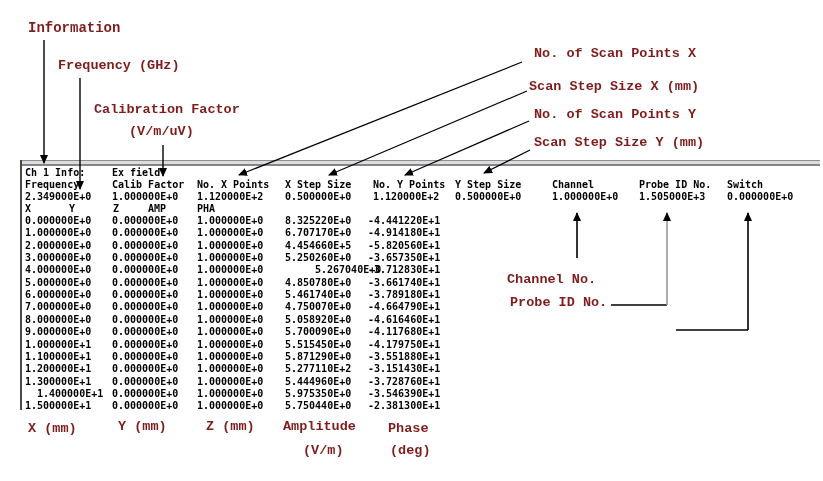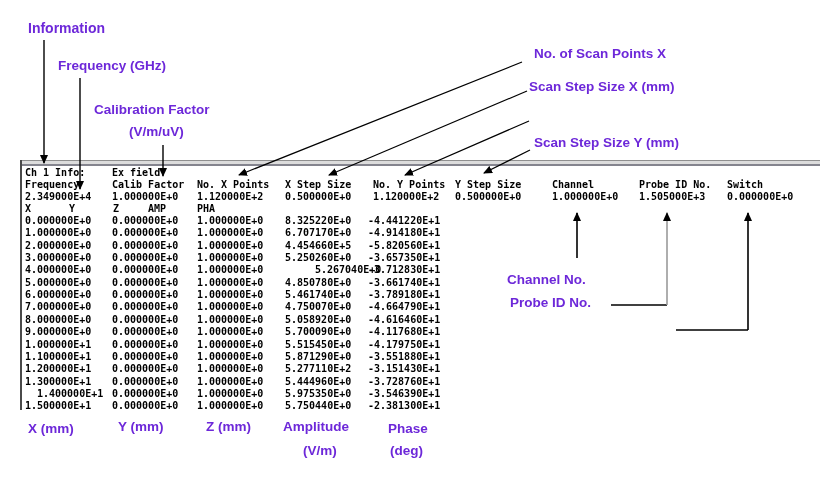--- a/index.html
+++ b/index.html
@@ -1,22 +1,22 @@
 <!DOCTYPE html>
 <html><head>
 <meta charset="utf-8">
 <style>
   html,body{margin:0;padding:0;background:#ffffff;}
   .stage{
     position:relative;width:823px;height:481px;background:#ffffff;
     font-family:"Liberation Sans",sans-serif;overflow:hidden;
   }
   .callout{
-    position:absolute;font-weight:bold;font-size:13.5px;color:#6d28d9;
-    white-space:nowrap;line-height:1.1;
+    position:absolute;font-weight:bold;font-size:13.5px;color:#7f1d1d;
+    white-space:nowrap;line-height:1.1;font-family:Liberation Mono, monospace;
   }
   .arrows{position:absolute;left:0;top:0;width:823px;height:481px;pointer-events:none;}
   .topbar{
     position:absolute;left:21px;top:160px;width:799px;height:3px;
     background:#dcdcdc;border-top:1px solid #8f8f8f;border-bottom:2px solid #84848e;
   }
   .leftborder{
     position:absolute;left:20px;top:160px;width:2px;height:250px;background:#4a4a4a;
   }
   .dump{
@@ -39,21 +39,21 @@
       <div class="cell" style="left: 91px; top: 2px;">Ex field</div>
       <div class="cell" style="left: 4px; top: 14px;">Frequency</div>
       <div class="cell" style="left: 91px; top: 14px;">Calib Factor</div>
       <div class="cell" style="left: 176px; top: 14px;">No. X Points</div>
       <div class="cell" style="left: 264px; top: 14px;">X Step Size</div>
       <div class="cell" style="left: 352px; top: 14px;">No. Y Points</div>
       <div class="cell" style="left: 434px; top: 14px;">Y Step Size</div>
       <div class="cell" style="left: 531px; top: 14px;">Channel</div>
       <div class="cell" style="left: 618px; top: 14px;">Probe ID No.</div>
       <div class="cell" style="left: 706px; top: 14px;">Switch</div>
-      <div class="cell" style="left: 4px; top: 26px;">2.349000E+4</div>
+      <div class="cell" style="left: 4px; top: 26px;">2.349000E+0</div>
       <div class="cell" style="left: 91px; top: 26px;">1.000000E+0</div>
       <div class="cell" style="left: 176px; top: 26px;">1.120000E+2</div>
       <div class="cell" style="left: 264px; top: 26px;">0.500000E+0</div>
       <div class="cell" style="left: 352px; top: 26px;">1.120000E+2</div>
       <div class="cell" style="left: 434px; top: 26px;">0.500000E+0</div>
       <div class="cell" style="left: 531px; top: 26px;">1.000000E+0</div>
       <div class="cell" style="left: 618px; top: 26px;">1.505000E+3</div>
       <div class="cell" style="left: 706px; top: 26px;">0.000000E+0</div>
       <div class="cell" style="left: 4px; top: 38px;">X</div>
       <div class="cell" style="left: 48px; top: 38px;">Y</div>
@@ -141,20 +141,21 @@
       <div class="cell" style="left: 264px; top: 235px;">5.750440E+0</div>
       <div class="cell" style="left: 347px; top: 235px;">-2.381300E+1</div>
     </div>
 
   <div class="callout" style="left:28px;top:21px;font-size:14px;">Information</div>
   <div class="callout" style="left:94px;top:103px;">Calibration Factor</div>
   <div class="callout" style="left:58px;top:59px;">Frequency (GHz)</div>
   <div class="callout" style="left:129px;top:125px;">(V/m/uV)</div>
   <div class="callout" style="left:534px;top:47px;">No. of Scan Points X</div>
   <div class="callout" style="left:529px;top:80px;">Scan Step Size X (mm)</div>
+  <div class="callout" style="left:534px;top:108px;">No. of Scan Points Y</div>
   <div class="callout" style="left:534px;top:136px;">Scan Step Size Y (mm)</div>
 
   <div class="callout" style="left:507px;top:273px;">Channel No.</div>
   <div class="callout" style="left:510px;top:296px;">Probe ID No.</div>
 
   <div class="callout" style="left:28px;top:422px;">X (mm)</div>
   <div class="callout" style="left:118px;top:420px;">Y (mm)</div>
   <div class="callout" style="left:206px;top:420px;">Z (mm)</div>
   <div class="callout" style="left:283px;top:420px;">Amplitude</div>
   <div class="callout" style="left:303px;top:444px;">(V/m)</div>

